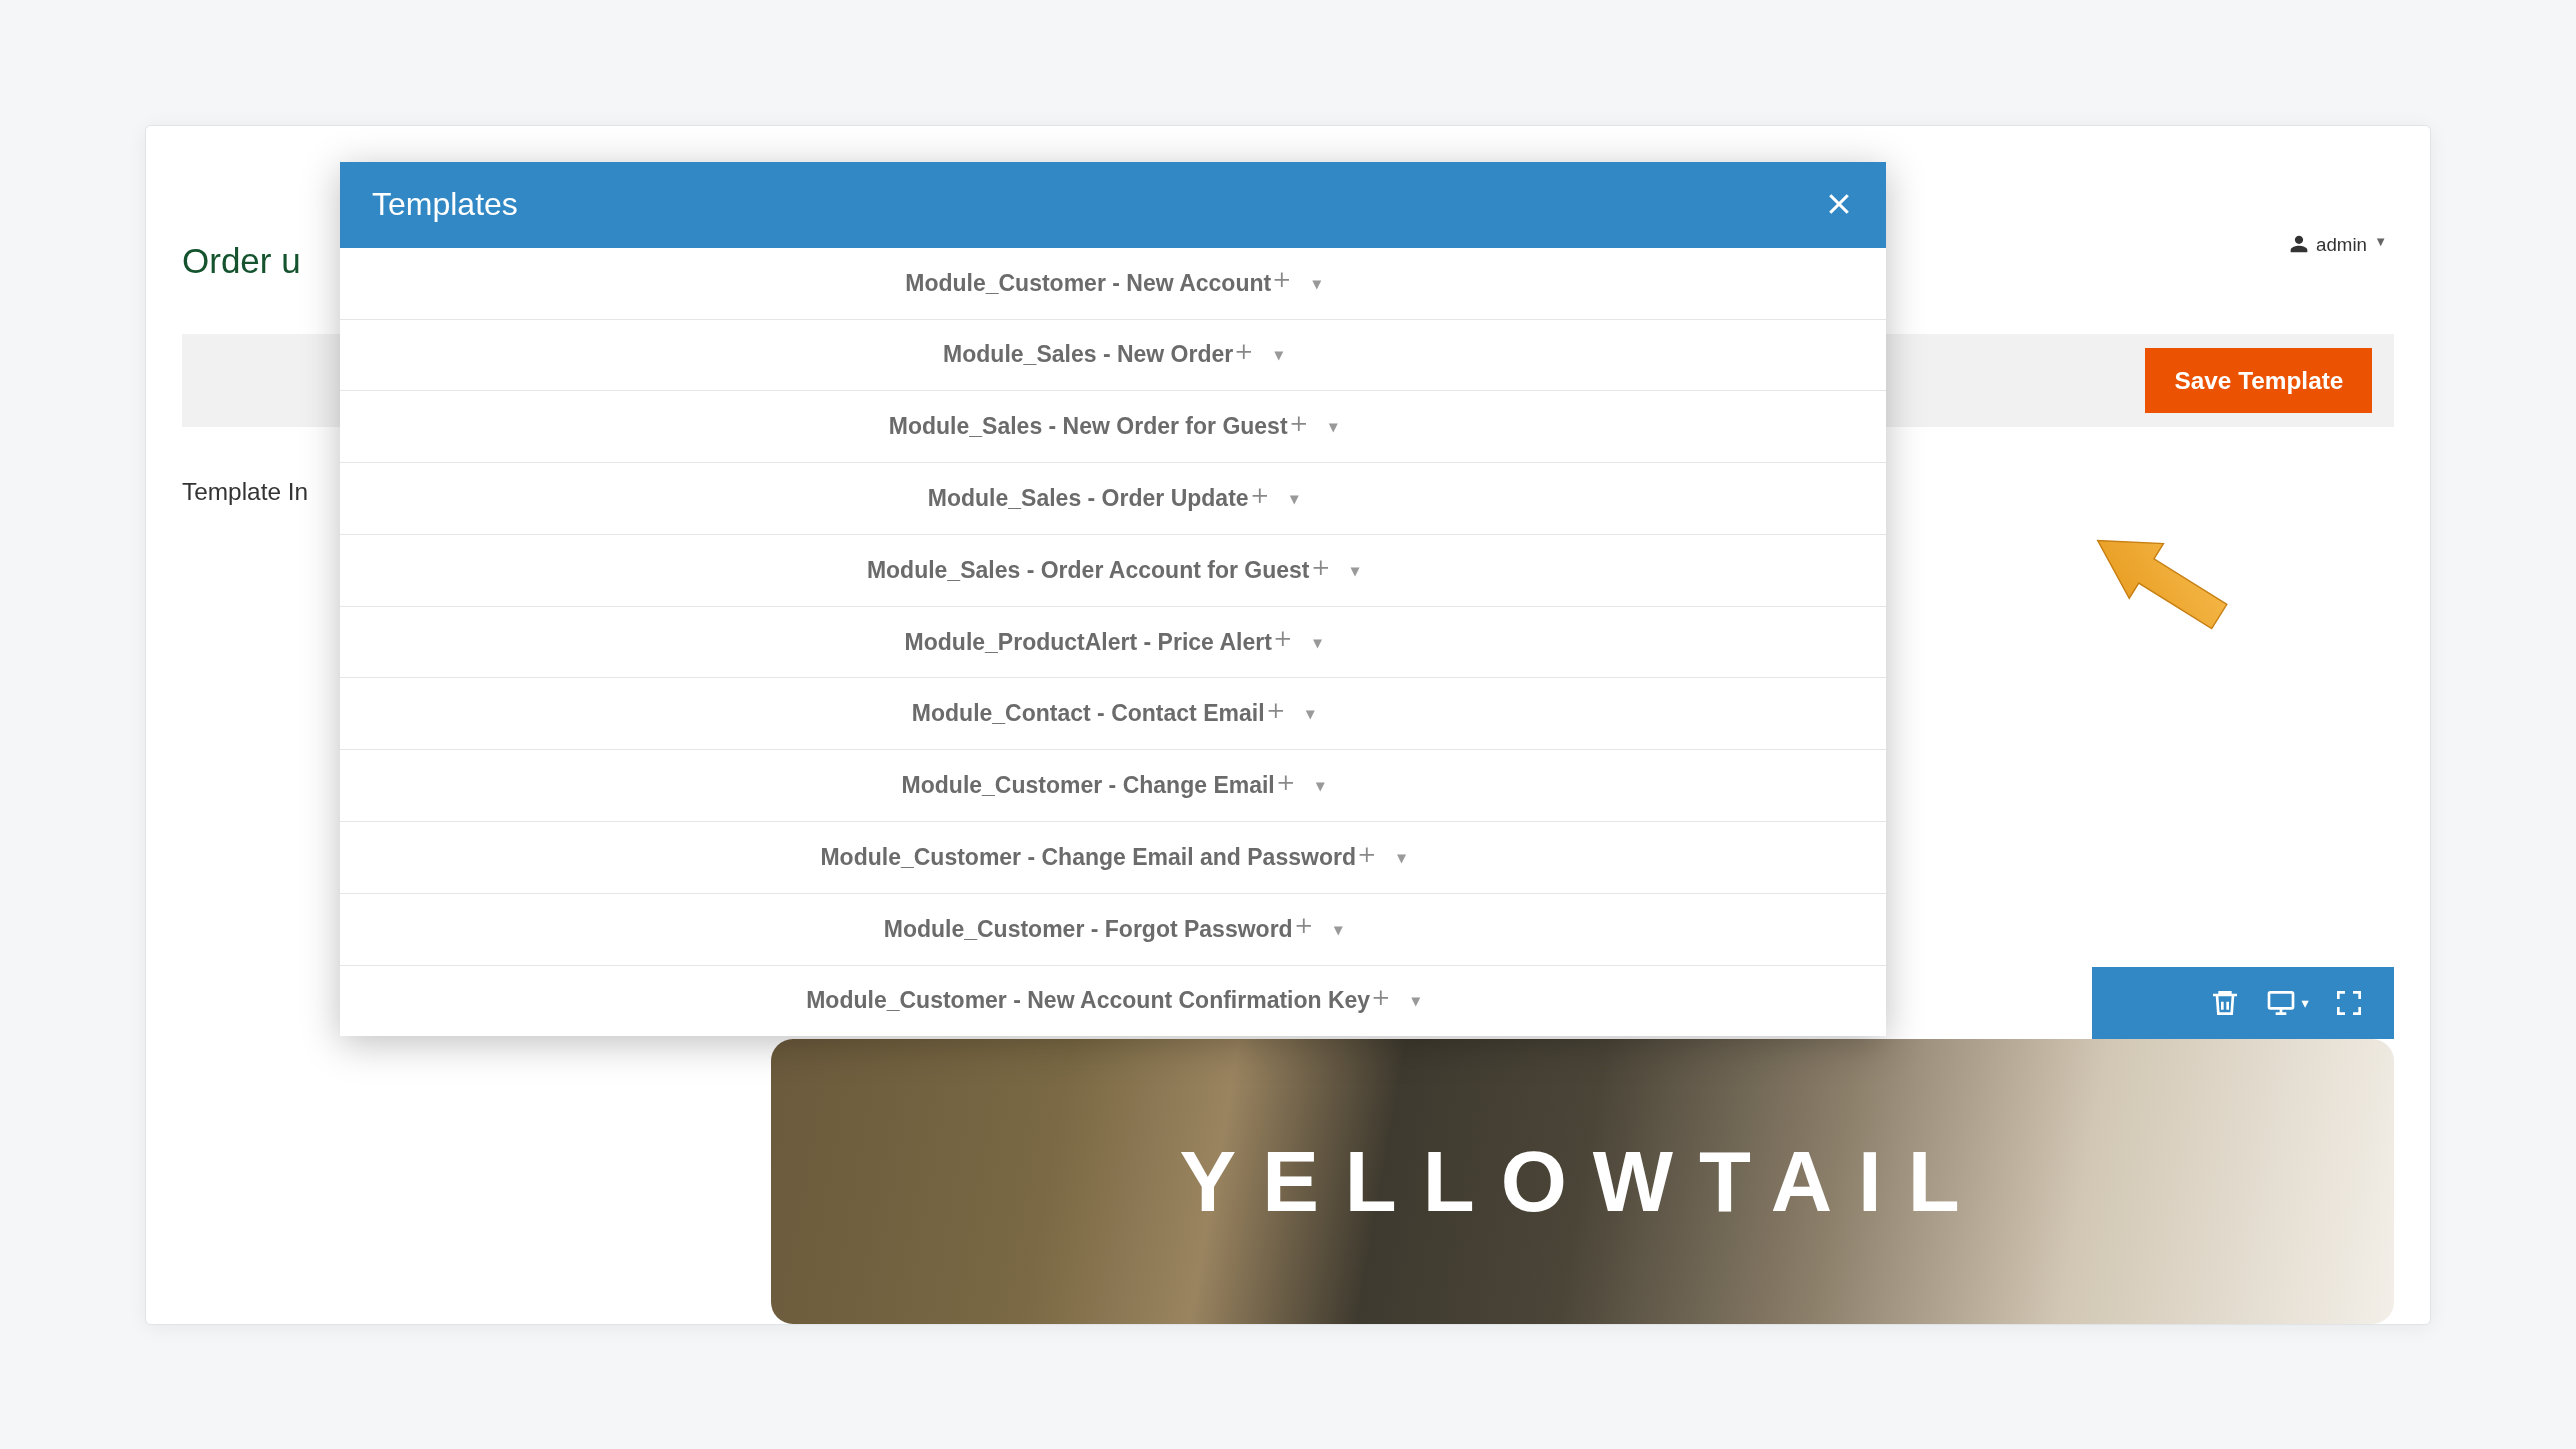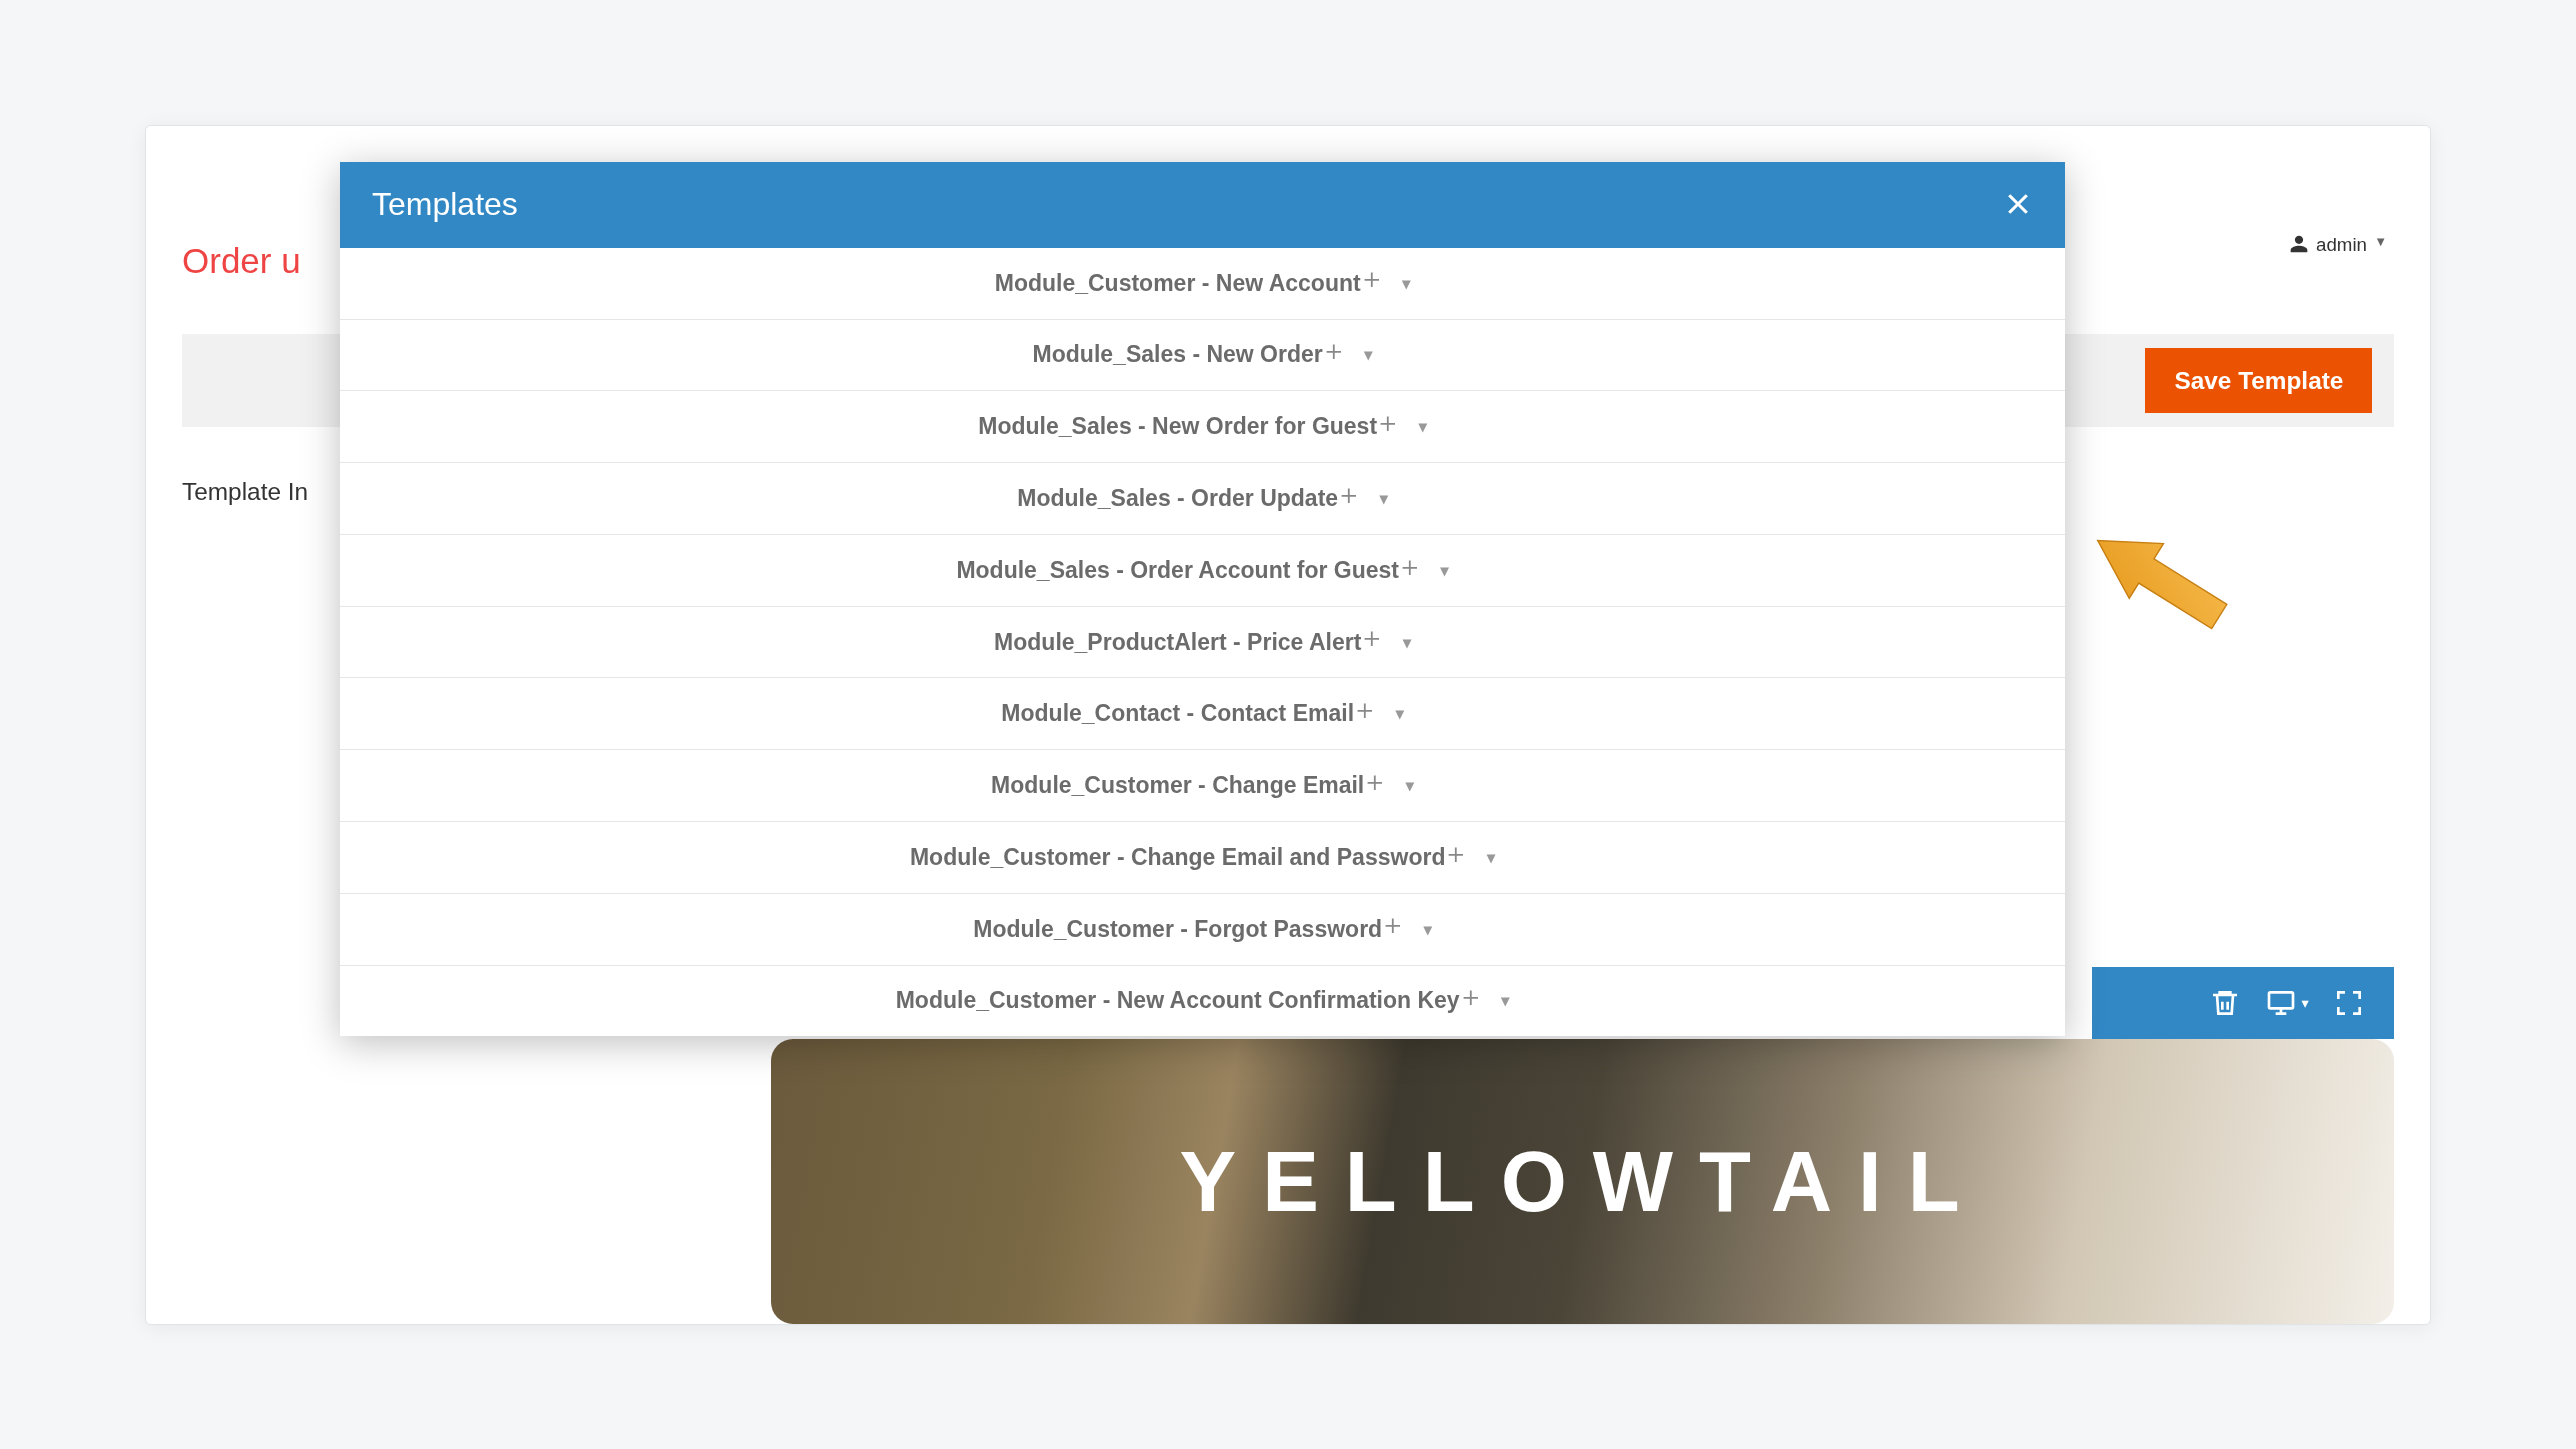--- a/index.html
+++ b/index.html
@@ -20,21 +20,21 @@
       border-radius: 5.8px;
       box-shadow: 0 2.9px 20px rgba(0,0,0,0.06);
       position: relative;
       overflow: hidden;
     }
     .page-header {
       position: absolute;
       top: 115px;
       left: 36px;
       font-size: 35px;
-      color: #ef4444;
+      color: #14532d;
       font-weight: 400;
       text-align: center;
     }
     .admin-user {
       position: absolute;
       top: 108px;
       right: 43px;
       display: flex;
       align-items: flex-start;
       gap: 7.2px;
@@ -110,21 +110,21 @@
       font-weight: 700;
       color: #fff;
       letter-spacing: 26px;
       white-space: nowrap;
     }
     
     .modal {
       position: absolute;
       top: 36px;
       left: 194px;
-      width: 1725px;
+      width: 1546px;
       background: #fff;
       box-shadow: 0 7.2px 36px rgba(0,0,0,0.25);
       z-index: 10;
     }
     .modal-header {
       background: #3288c4;
       color: #fff;
       padding: 24.4px 32px;
       display: flex;
       align-items: center;

